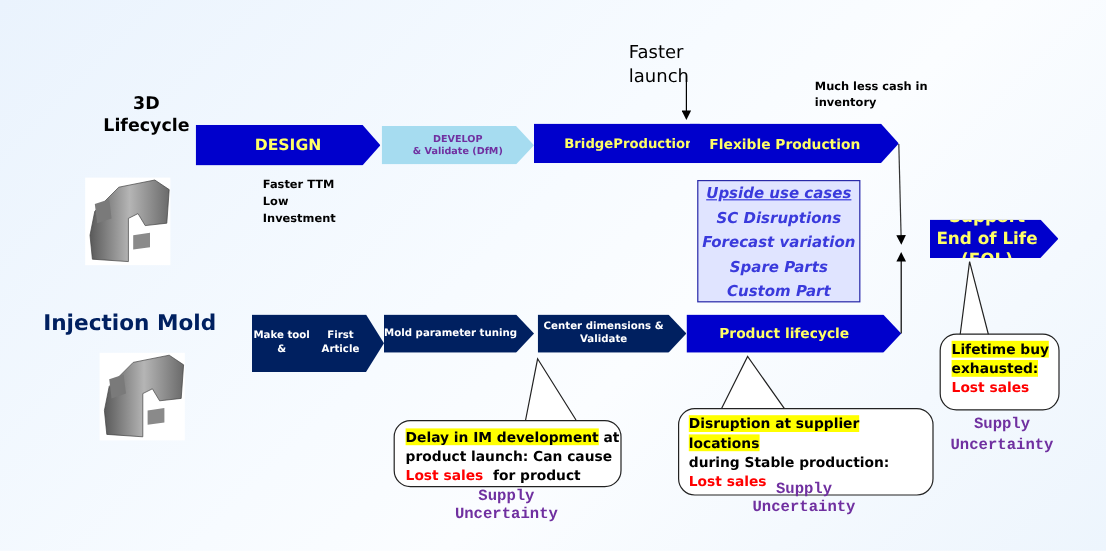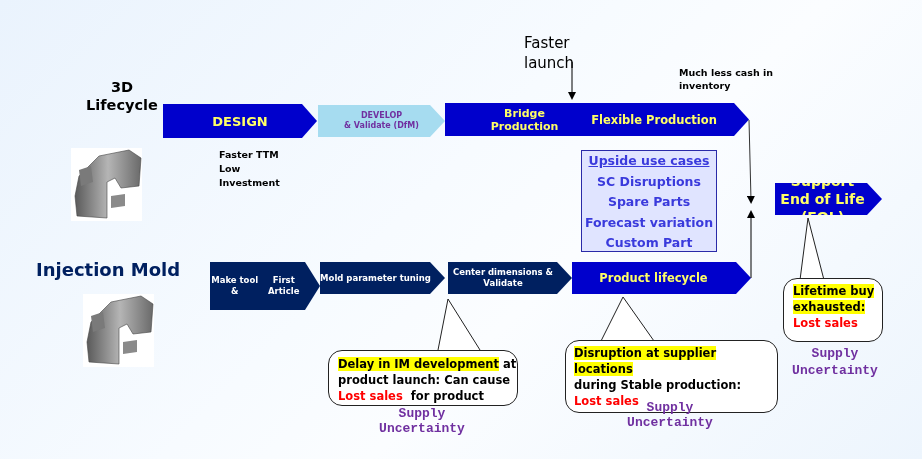--- a/index.html
+++ b/index.html
@@ -57,21 +57,21 @@
   </svg>
 </div>
 
 <div class="chev blue arrow-r" style="left:163px;top:104px;width:154px;height:34px;font-size:13px;">
   <span>DESIGN</span>
 </div>
 <div class="chev light arrow-r" style="left:318px;top:105px;width:127px;height:32px;font-size:8px;line-height:10px;flex-direction:column;">
   <span>DEVELOP</span>
   <span>&amp; Validate (DfM)</span>
 </div>
-<div class="chev blue arrow-r" style="left:445px;top:103px;width:153px;height:33px;font-size:11px;line-height:13px;flex-direction:column;padding-right:14px;padding-left:20px;">
+<div class="chev blue arrow-r" style="left:445px;top:103px;width:153px;height:33px;font-size:11px;line-height:13px;flex-direction:row;padding-right:14px;padding-left:20px;">
   <span>Bridge</span>
   <span>Production</span>
 </div>
 <div class="chev blue arrow-r" style="left:575px;top:103px;width:174px;height:33px;font-size:11.5px;padding-right:16px;">
   <span>Flexible Production</span>
 </div>
 
 <div class="chev navy arrow-r" style="left:210px;top:262px;width:110px;height:48px;font-size:8.5px;line-height:11px;flex-direction:row;padding-right:12px;">
   <span>Make tool &amp;</span>
   <span>First Article</span>
@@ -101,25 +101,25 @@
   <div>Much less cash in</div>
   <div>inventory</div>
 </div>
 
 <div class="abs label" style="left:219px;top:148px;font-size:9.5px;line-height:14px;">
   <div>Faster TTM</div>
   <div>Low</div>
   <div>Investment</div>
 </div>
 
-<div class="abs" style="left:581px;top:150px;width:136px;height:102px;background:#e0e4ff;border:1px solid #2a2aa8;box-sizing:border-box;text-align:center;color:#3a3adc;font-weight:bold;font-size:12.5px;line-height:20.5px;padding-top:0px;">
+<div class="abs" style="left:581px;top:150px;width:136px;height:102px;background:#e0e4ff;border:1px solid #2a2aa8;box-sizing:border-box;text-align:center;color:#3a3adc;font-weight:bold;font-size:12.5px;line-height:20.5px;padding-top:0px;font-style:italic;">
   <div style="text-decoration:underline;">Upside use cases</div>
   <div>SC Disruptions</div>
+  <div>Forecast variation</div>
   <div>Spare Parts</div>
-  <div>Forecast variation</div>
   <div>Custom Part</div>
 </div>
 
 <svg class="lines" width="922" height="459">
   <defs>
     <marker id="ah" markerWidth="8" markerHeight="8" refX="4" refY="4" orient="auto">
       <path d="M0,0 L8,4 L0,8 Z" fill="#000"></path>
     </marker>
   </defs>
   <line x1="572" y1="62" x2="572" y2="96" stroke="#000" stroke-width="1" marker-end="url(#ah)"></line>

